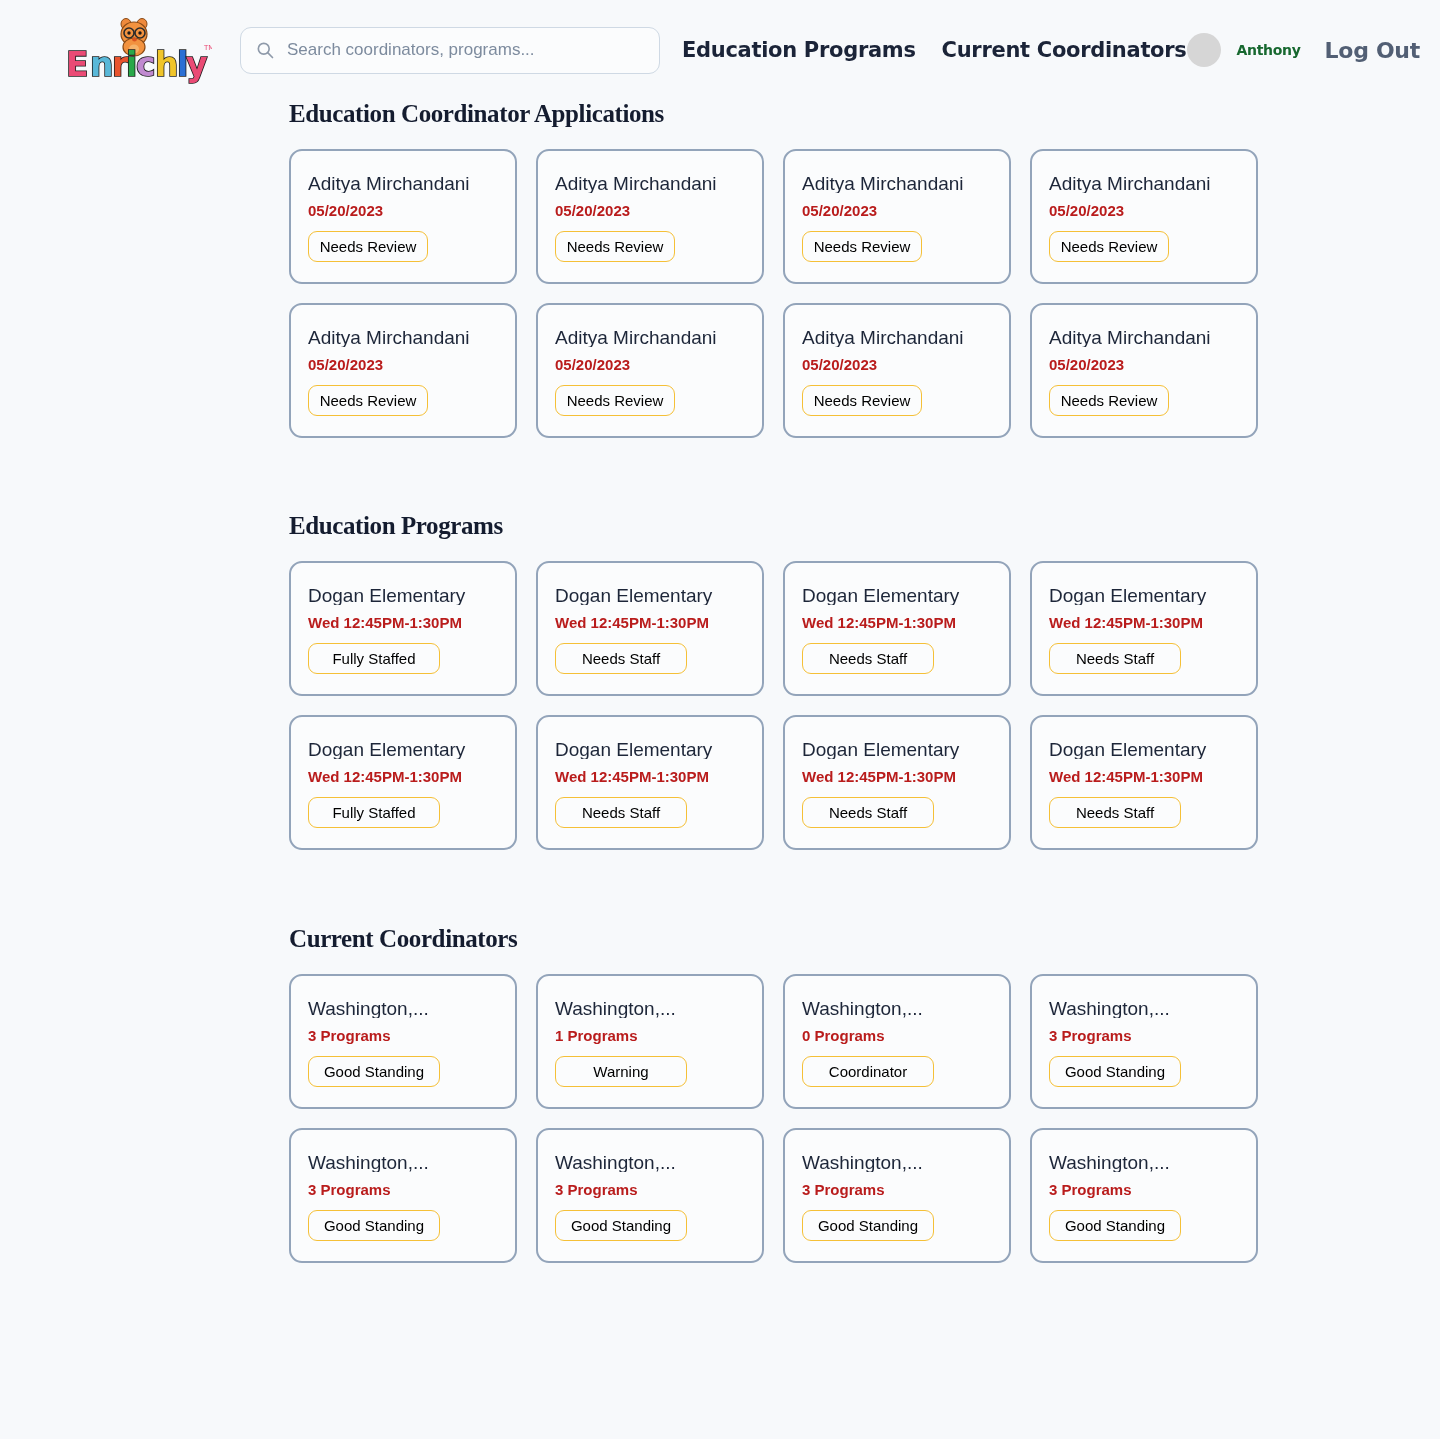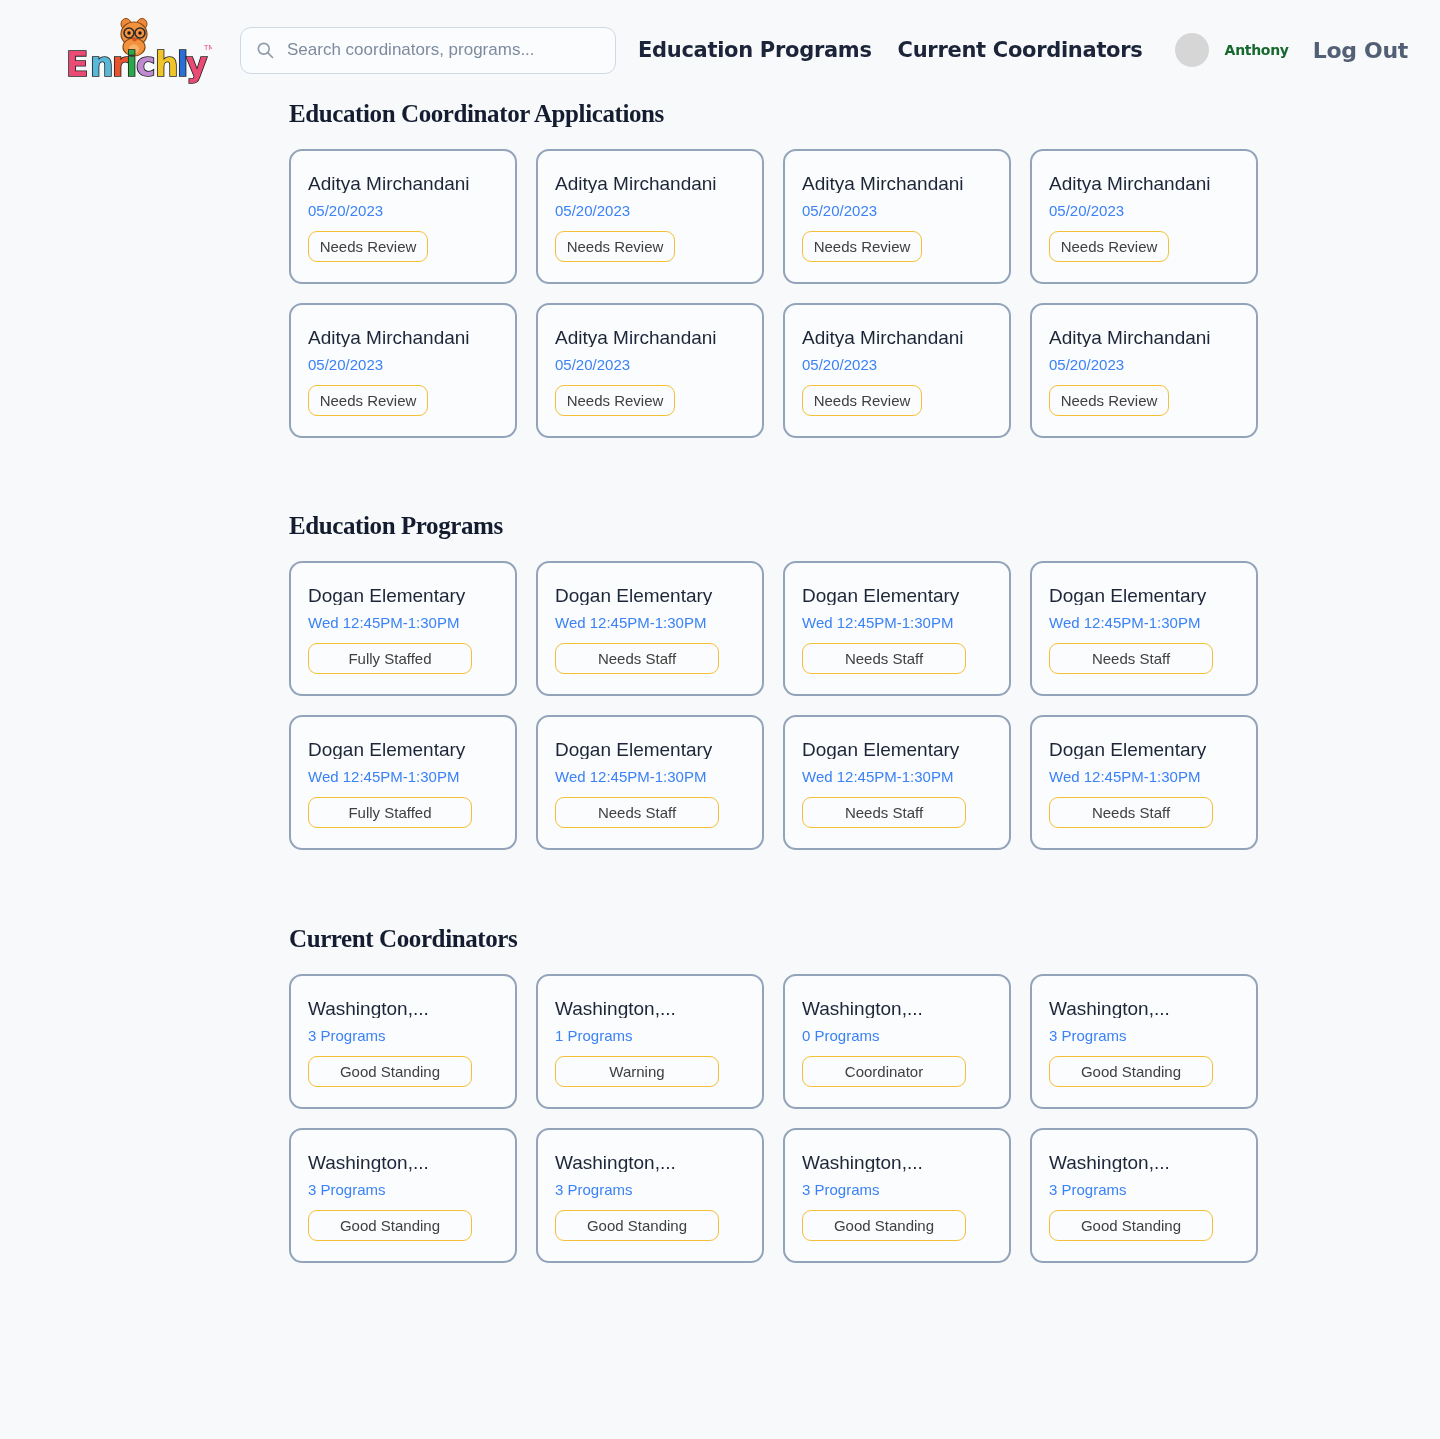--- a/index.html
+++ b/index.html
@@ -25,21 +25,21 @@
   .logo-wrap {
     width: 150px;
     height: 72px;
     position: relative;
     flex: 0 0 auto;
   }
   .logo-svg { display: block; }
 
   .search-box {
     margin-left: 28px;
-    width: 376px;
+    width: 420px;
     height: 47px;
     border: 1.5px solid #cfd9e4;
     border-radius: 11px;
     background: #fbfcfd;
     display: flex;
     align-items: center;
     padding: 0 14px;
     flex: 0 0 auto;
   }
   .search-icon {
@@ -149,41 +149,42 @@
     color: #1d2639;
     line-height: 1.15;
     white-space: nowrap;
     overflow: hidden;
     text-overflow: ellipsis;
     margin-bottom: 9px;
   }
 
   .card-sub {
     font-size: 15px;
-    color: #3b82f6;
+    color: #b91c1c;
     margin-bottom: 12px;
     white-space: nowrap;
+    font-weight: bold;
   }
 
   .badge {
     display: inline-flex;
     align-items: center;
     justify-content: center;
     border: 1.6px solid #f5c037;
     border-radius: 9px;
     background: #fbfcfd;
-    color: #404040;
+    color: #000000;
     font-size: 15px;
     height: 35px;
     padding: 0 8px;
     cursor: pointer;
     white-space: nowrap;
   }
   .badge.w-narrow { width: 120px; }
-  .badge.w-wide   { width: 164px; }
+  .badge.w-wide   { width: 132px; }
 </style>
 </head>
 <body>
 
 <div class="header">
 
   <div class="logo-wrap">
     <svg class="logo-svg" width="150" height="72" viewBox="0 0 150 72">
 
       <g>

